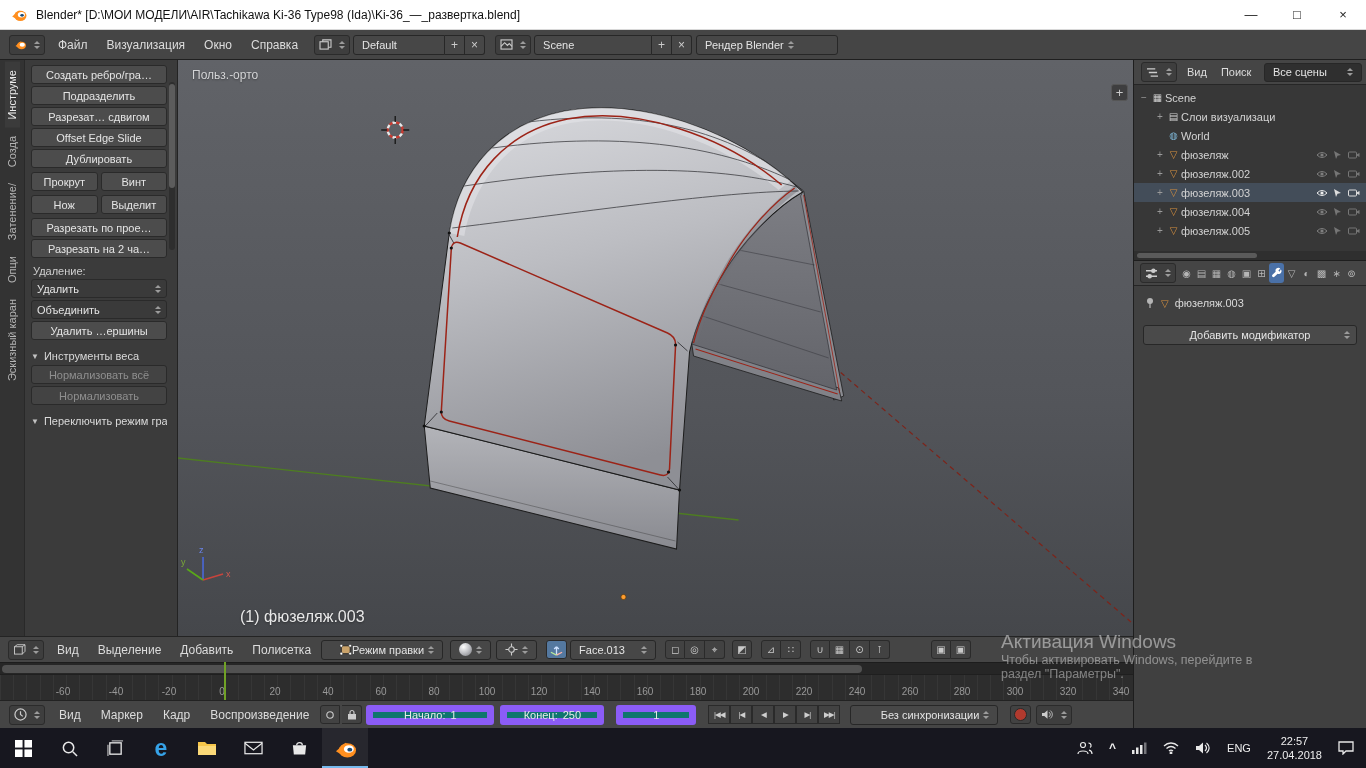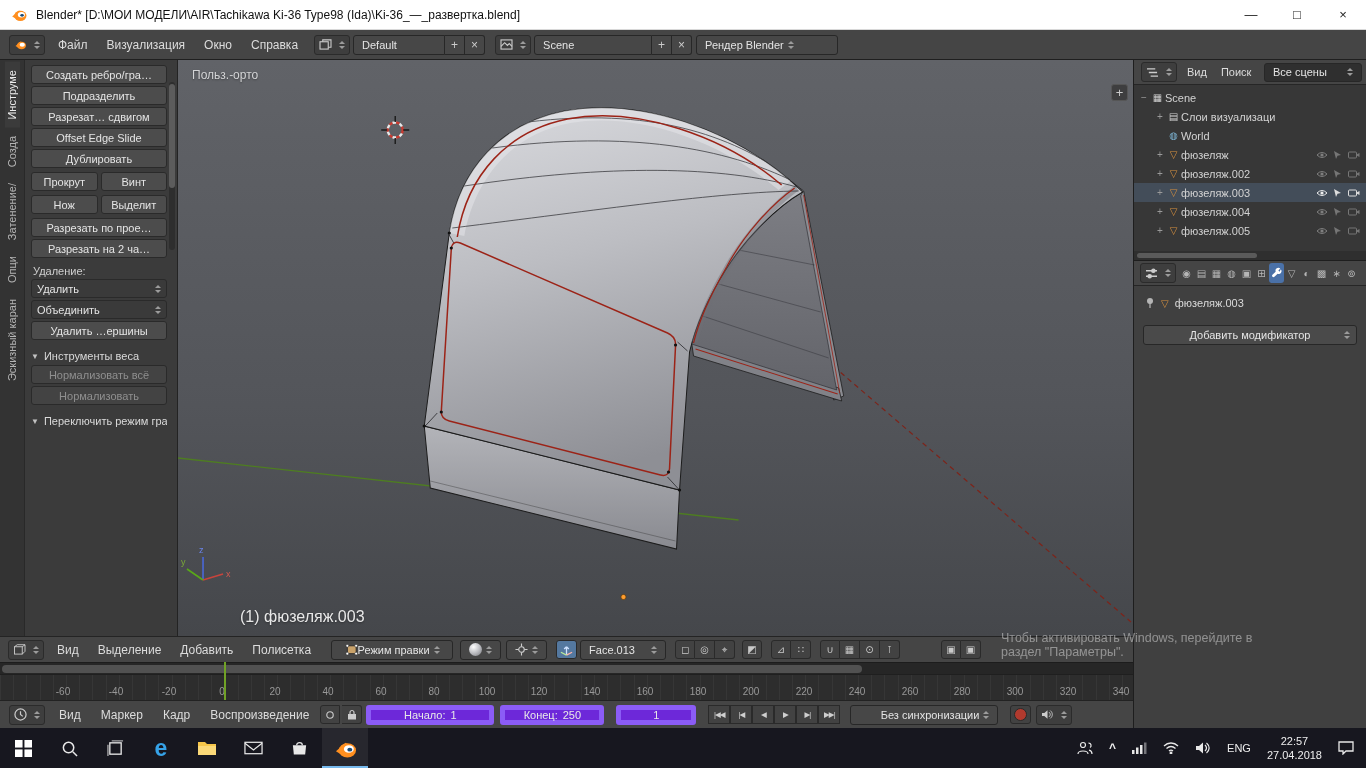--- a/index.html
+++ b/index.html
@@ -74,21 +74,21 @@
 
 
 .tl-zone{position:relative}
 .tl-scroll{height:12px;background:#262626;border-top:1px solid #1c1c1c;position:relative}
 .tl-scroll .handle{position:absolute;left:2px;top:2px;height:8px;width:860px;background:#515151;border-radius:4px}
 .ruler{height:26px;background:#2d2d2d;border-top:1px solid #1f1f1f;position:relative;font-size:10px;color:#989898;
   background-image:repeating-linear-gradient(90deg,rgba(255,255,255,.045) 0 1px,transparent 1px 13.2px)}
 .rn{position:absolute;bottom:3px;transform:translateX(-50%)}
 .playhead{position:absolute;left:224px;top:0;bottom:0;width:2px;background:#71a226;z-index:3}
 .tl-header{height:28px;background:#454545;border-top:1px solid #222;display:flex;align-items:center;padding:0 6px;gap:2px;overflow:hidden}
-.nfield{height:20px;background:#6d28d9;border:5px solid #8b5cf6;border-radius:3px;display:flex;align-items:center;justify-content:center;gap:5px;font-size:11px;color:#e8e8e8;padding:0 16px;margin:0 2px}
+.nfield{height:20px;background:#0f766e;border:7px solid #8b5cf6;border-radius:3px;display:flex;align-items:center;justify-content:center;gap:5px;font-size:11px;color:#e8e8e8;padding:0 16px;margin:0 2px}
 .pbtn{height:19px;width:22px;display:flex;align-items:center;justify-content:center;background:#424242;border:1px solid #2a2a2a;font-size:7.5px;letter-spacing:-1px;color:#cfcfcf}
 .recdot{width:13px;height:13px;border-radius:50%;background:#b23a2e;border:1px solid #2a2a2a}
 
 
 .right-col{width:233px;display:flex;flex-direction:column;border-left:1px solid #1e1e1e;background:#3d3d3d}
 .outliner{height:200px;display:flex;flex-direction:column}
 .ol-header{height:25px;background:#454545;border-bottom:1px solid #262626;display:flex;align-items:center;padding:0 4px;gap:0}
 .ol-header .menu{padding:0 7px;font-size:11px}
 .olfilter{margin-left:auto;background:#2f2f2f;height:19px;min-width:98px;justify-content:space-between}
 .ol-body{flex:1;background:#373737;padding-top:3px;overflow:hidden}
@@ -362,21 +362,21 @@
               </svg>
             <span class="dda">
                 <i class="up"></i>
                 <i class="dn"></i>
               </span>
           </div>
           <span class="menu">Вид</span>
           <span class="menu">Выделение</span>
           <span class="menu">Добавить</span>
           <span class="menu">Полисетка</span>
-          <div class="field" style="min-width:122px;justify-content:center;margin-left:10px">
+          <div class="field" style="min-width:122px;justify-content:flex-end;margin-left:0">
             <svg width="13" height="13" viewBox="0 0 14 14">
                 <rect x="2.5" y="3" width="9.5" height="8.5" fill="#c9a26a" stroke="#2a2a2a"></rect>
                 <circle cx="2.5" cy="3" r="1.5" fill="#fff" stroke="#333" stroke-width="0.6"></circle>
                 <circle cx="12" cy="3" r="1.5" fill="#fff" stroke="#333" stroke-width="0.6"></circle>
                 <circle cx="2.5" cy="11.5" r="1.5" fill="#fff" stroke="#333" stroke-width="0.6"></circle>
                 <circle cx="12" cy="11.5" r="1.5" fill="#fff" stroke="#333" stroke-width="0.6"></circle>
               </svg>
             <span>Режим правки</span>
             <span class="dda">
                 <i class="up"></i>
@@ -714,20 +714,21 @@
                 <i class="up"></i>
                 <i class="dn"></i>
               </span>
           </div>
         </div>
       </div>
     </div>
   </div>
 
   <div class="watermark">
+    <div class="wm1">Активация Windows</div>
     <div class="wm2">Чтобы активировать Windows, перейдите в</div>
     <div class="wm3">раздел "Параметры".</div>
   </div>
 </div>
 
 <div class="taskbar">
   <div class="tb-btn">
     <svg width="17" height="17" viewBox="0 0 18 18">
         <rect x="0" y="0" width="8" height="8" fill="#fff"></rect>
         <rect x="10" y="0" width="8" height="8" fill="#fff"></rect>

